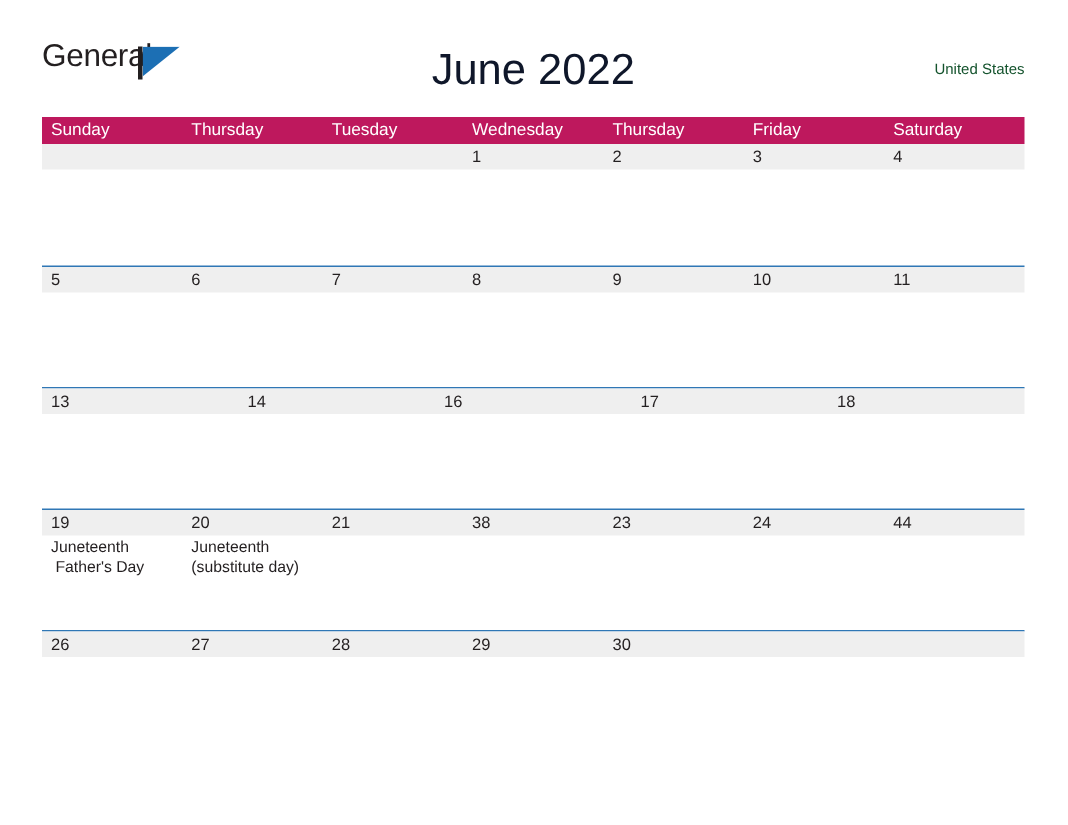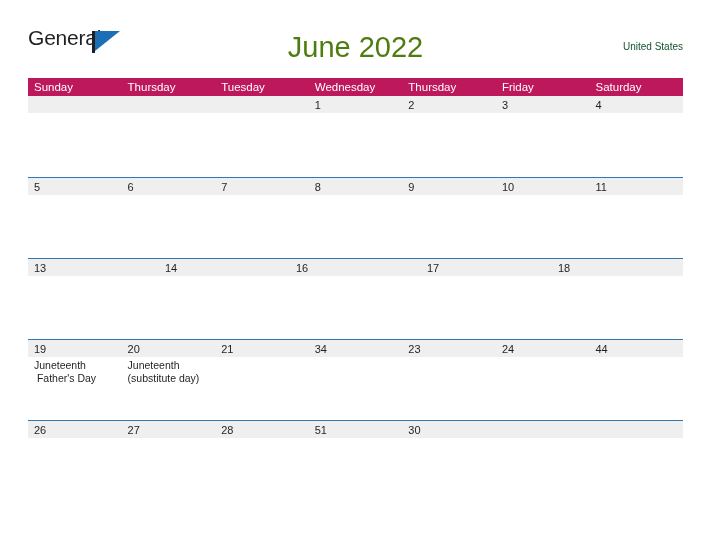--- a/index.html
+++ b/index.html
@@ -82,21 +82,21 @@
     clip-path: polygon(0 0, 100% 0, 0 100%);
   }
 
   .cal-title {
     position: absolute;
     left: 0;
     right: 0;
     top: 5px;
     text-align: center;
     font-size: 29px;
-    color: #4d7c0f;
+    color: #0f172a;
     font-family: "Liberation Sans", sans-serif;
     letter-spacing: 0px;
   }
 
   .cal-country {
     position: absolute;
     right: 0px;
     top: 15px;
     font-size: 10px;
     color: #14532d;
@@ -297,21 +297,21 @@
               <div class="day-num">20</div>
               <div class="day-events">
                 <div class="event-line">Juneteenth</div>
                 <div class="event-line">(substitute day)</div>
               </div>
             </div>
             <div class="day-cell">
               <div class="day-num">21</div>
             </div>
             <div class="day-cell">
-              <div class="day-num">34</div>
+              <div class="day-num">38</div>
             </div>
             <div class="day-cell">
               <div class="day-num">23</div>
             </div>
             <div class="day-cell">
               <div class="day-num">24</div>
             </div>
             <div class="day-cell">
               <div class="day-num">44</div>
             </div>
@@ -323,21 +323,21 @@
             <div class="day-cell">
               <div class="day-num">26</div>
             </div>
             <div class="day-cell">
               <div class="day-num">27</div>
             </div>
             <div class="day-cell">
               <div class="day-num">28</div>
             </div>
             <div class="day-cell">
-              <div class="day-num">51</div>
+              <div class="day-num">29</div>
             </div>
             <div class="day-cell">
               <div class="day-num">30</div>
             </div>
             <div class="day-cell">
               <div class="day-num"></div>
             </div>
             <div class="day-cell">
               <div class="day-num"></div>
             </div>

